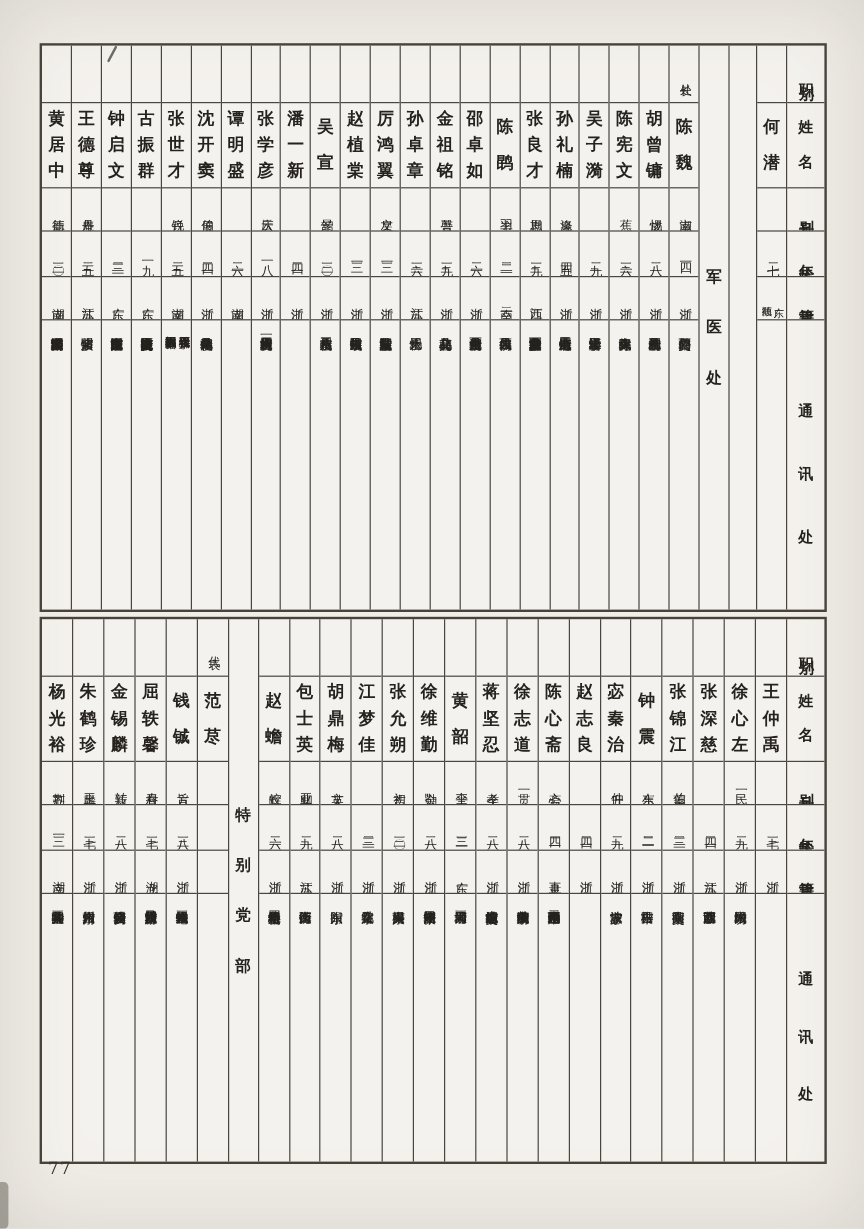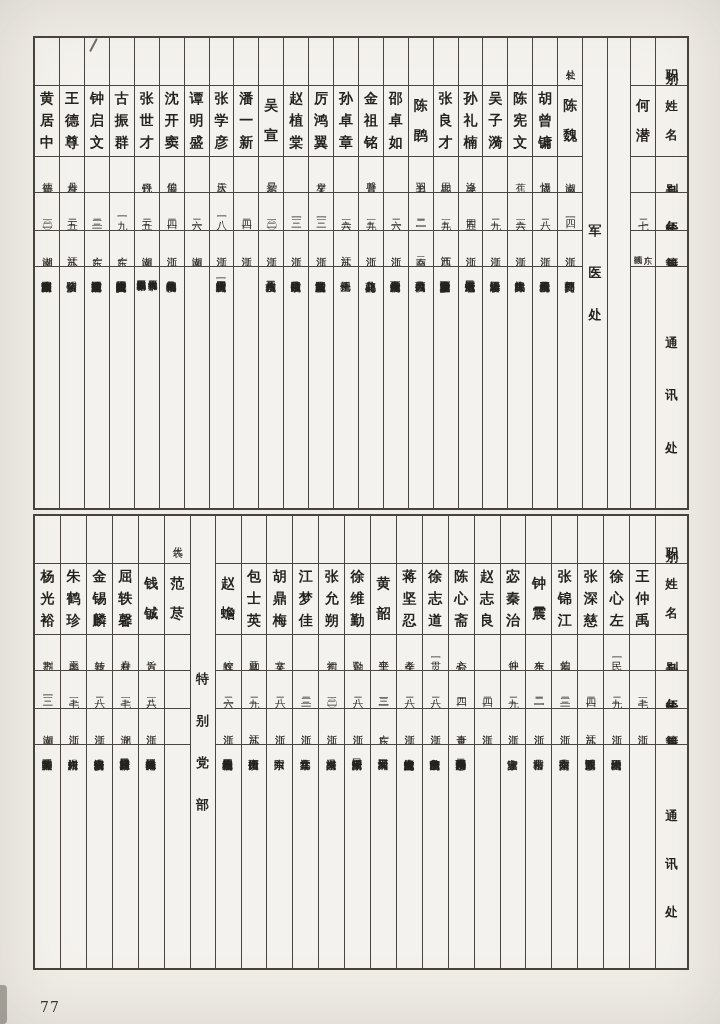--- a/index.html
+++ b/index.html
@@ -59,21 +59,21 @@
   .hdr-chars{font-size:12.5px;font-weight:700;}
   .hdr-addr .char-col{padding:26px 0 16px;box-sizing:border-box;}
   .hdr-cell .vtext{font-size:12.5px;font-weight:700;letter-spacing:2px;}
   .group-label{
     justify-content:center;gap:24px;
     font-size:13px;font-weight:700;letter-spacing:0;
   }
   .multi{display:flex;flex-direction:row-reverse;gap:1px;align-items:flex-start;justify-content:center;}
   .page-number{
     position:absolute;left:40px;top:966px;
-    font-size:14px;color:#39352c;letter-spacing:1px;margin-top:33px;
+    font-size:14px;color:#39352c;letter-spacing:1px;
   }
   .pen-mark{
     position:absolute;left:86px;top:44px;width:15px;height:2px;
     background:#57534a;transform:rotate(-62deg);border-radius:1px;opacity:.85;
   }
   .edge-blob{
     position:absolute;left:0;top:985px;width:7px;height:39px;
     background:#6b675f;opacity:.55;border-radius:0 4px 4px 0;
   }
 </style>

